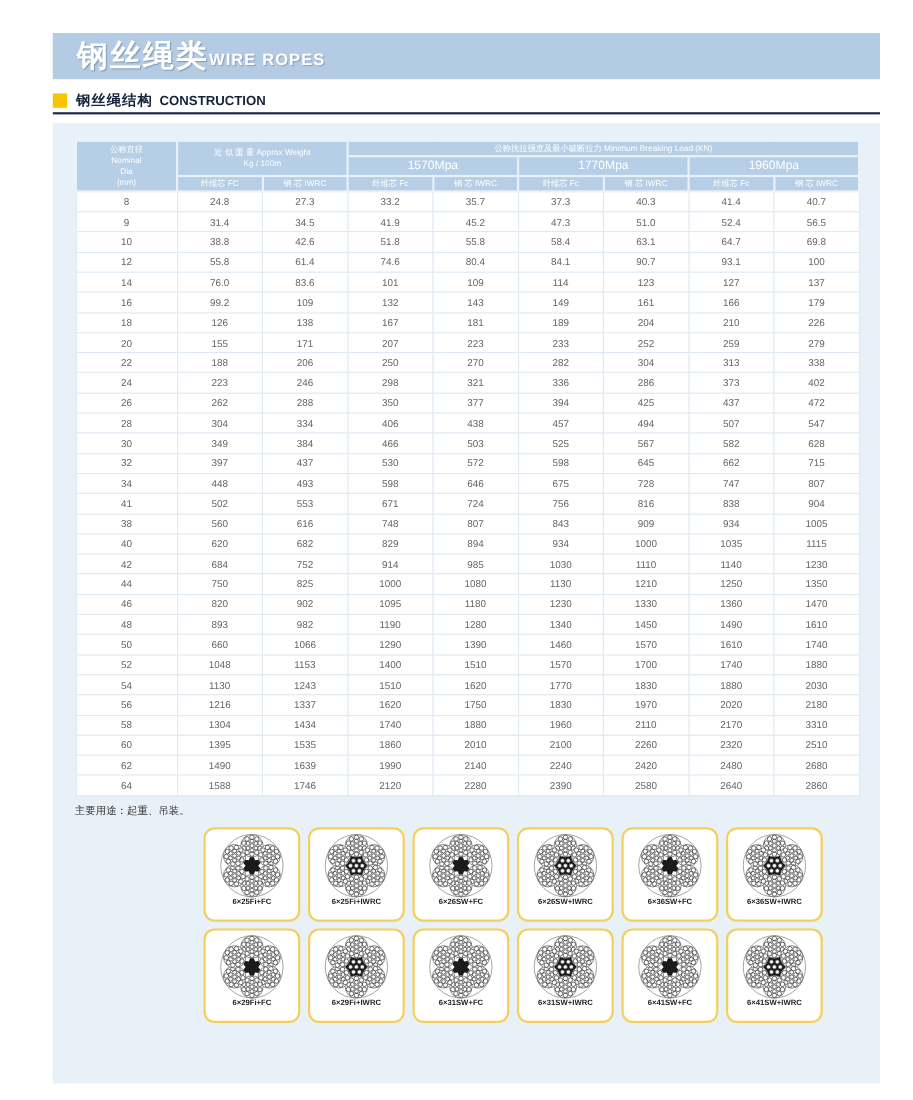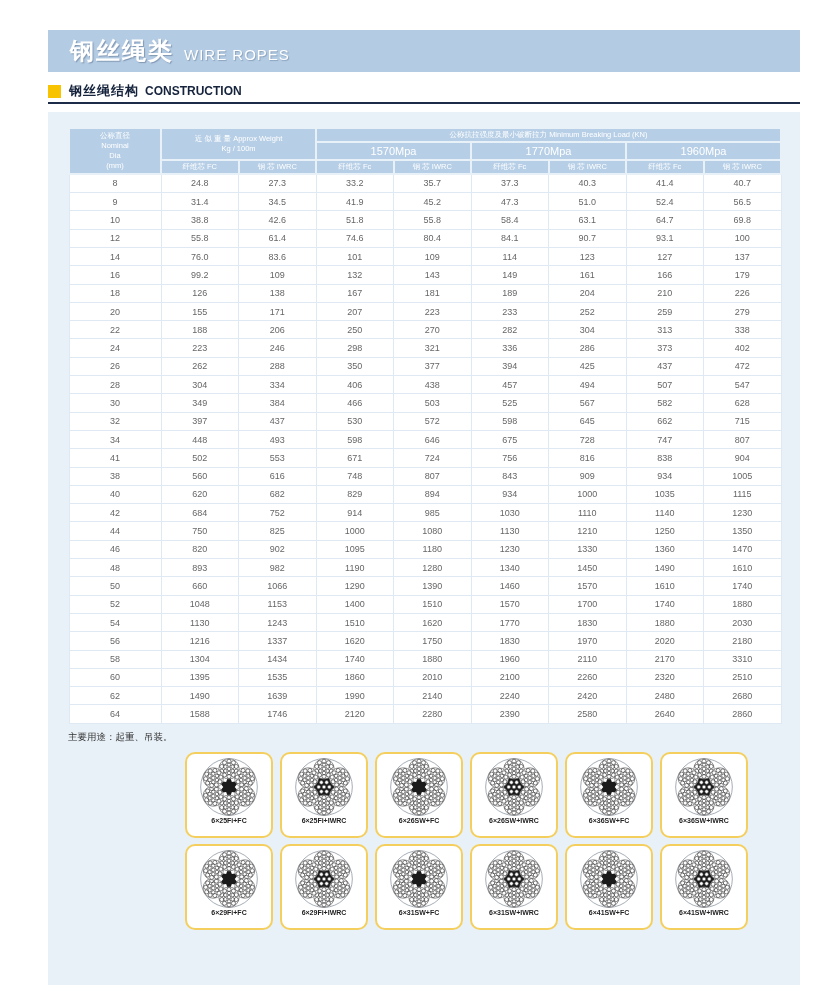--- a/index.html
+++ b/index.html
@@ -1,22 +1,22 @@
 <!DOCTYPE html>
 <html><head>
 <meta charset="utf-8">
 <style>
   html,body{margin:0;padding:0;background:#fff;}
   body{font-family:"Liberation Sans", sans-serif; width:830px; height:1000px; position:relative;}
   .page{position:relative;width:830px;height:1000px;background:#fff;overflow:hidden;}
 
   
   .banner{position:absolute;left:48px;top:30px;width:752px;height:42px;background:#b3cbe3;display:flex;align-items:center;padding-left:22px;box-sizing:border-box;}
-  .banner-cn{font-size:24px;font-weight:bold;color:#fff;letter-spacing:2px;text-shadow:1px 1px 1px rgba(90,110,140,.55);}
-  .banner-en{font-size:15px;font-weight:normal;color:#fff;margin-left:10px;margin-top:6px;letter-spacing:1px;text-shadow:1px 1px 1px rgba(90,110,140,.45);}
+  .banner-cn{font-size:28px;font-weight:bold;color:#fff;letter-spacing:2px;text-shadow:1px 1px 1px rgba(90,110,140,.55);}
+  .banner-en{font-size:15px;font-weight:bold;color:#fff;margin-top:6px;letter-spacing:1px;text-shadow:1px 1px 1px rgba(90,110,140,.45);}
 
   
   .section{position:absolute;left:48px;top:80px;width:752px;height:22px;border-bottom:2px solid #1c2b47;display:flex;align-items:center;}
   .bullet{width:13px;height:13px;background:#f8c300;display:inline-block;margin-right:8px;}
   .section-cn{font-size:13px;font-weight:bold;color:#15233c;letter-spacing:1px;}
   .section-en{font-size:12px;font-weight:bold;color:#15233c;margin-left:6px;}
 
   
   .panel{position:absolute;left:48px;top:112px;width:752px;height:873px;background:#e8f1f8;box-sizing:border-box;padding:15px 11px 0 20px;}
 

